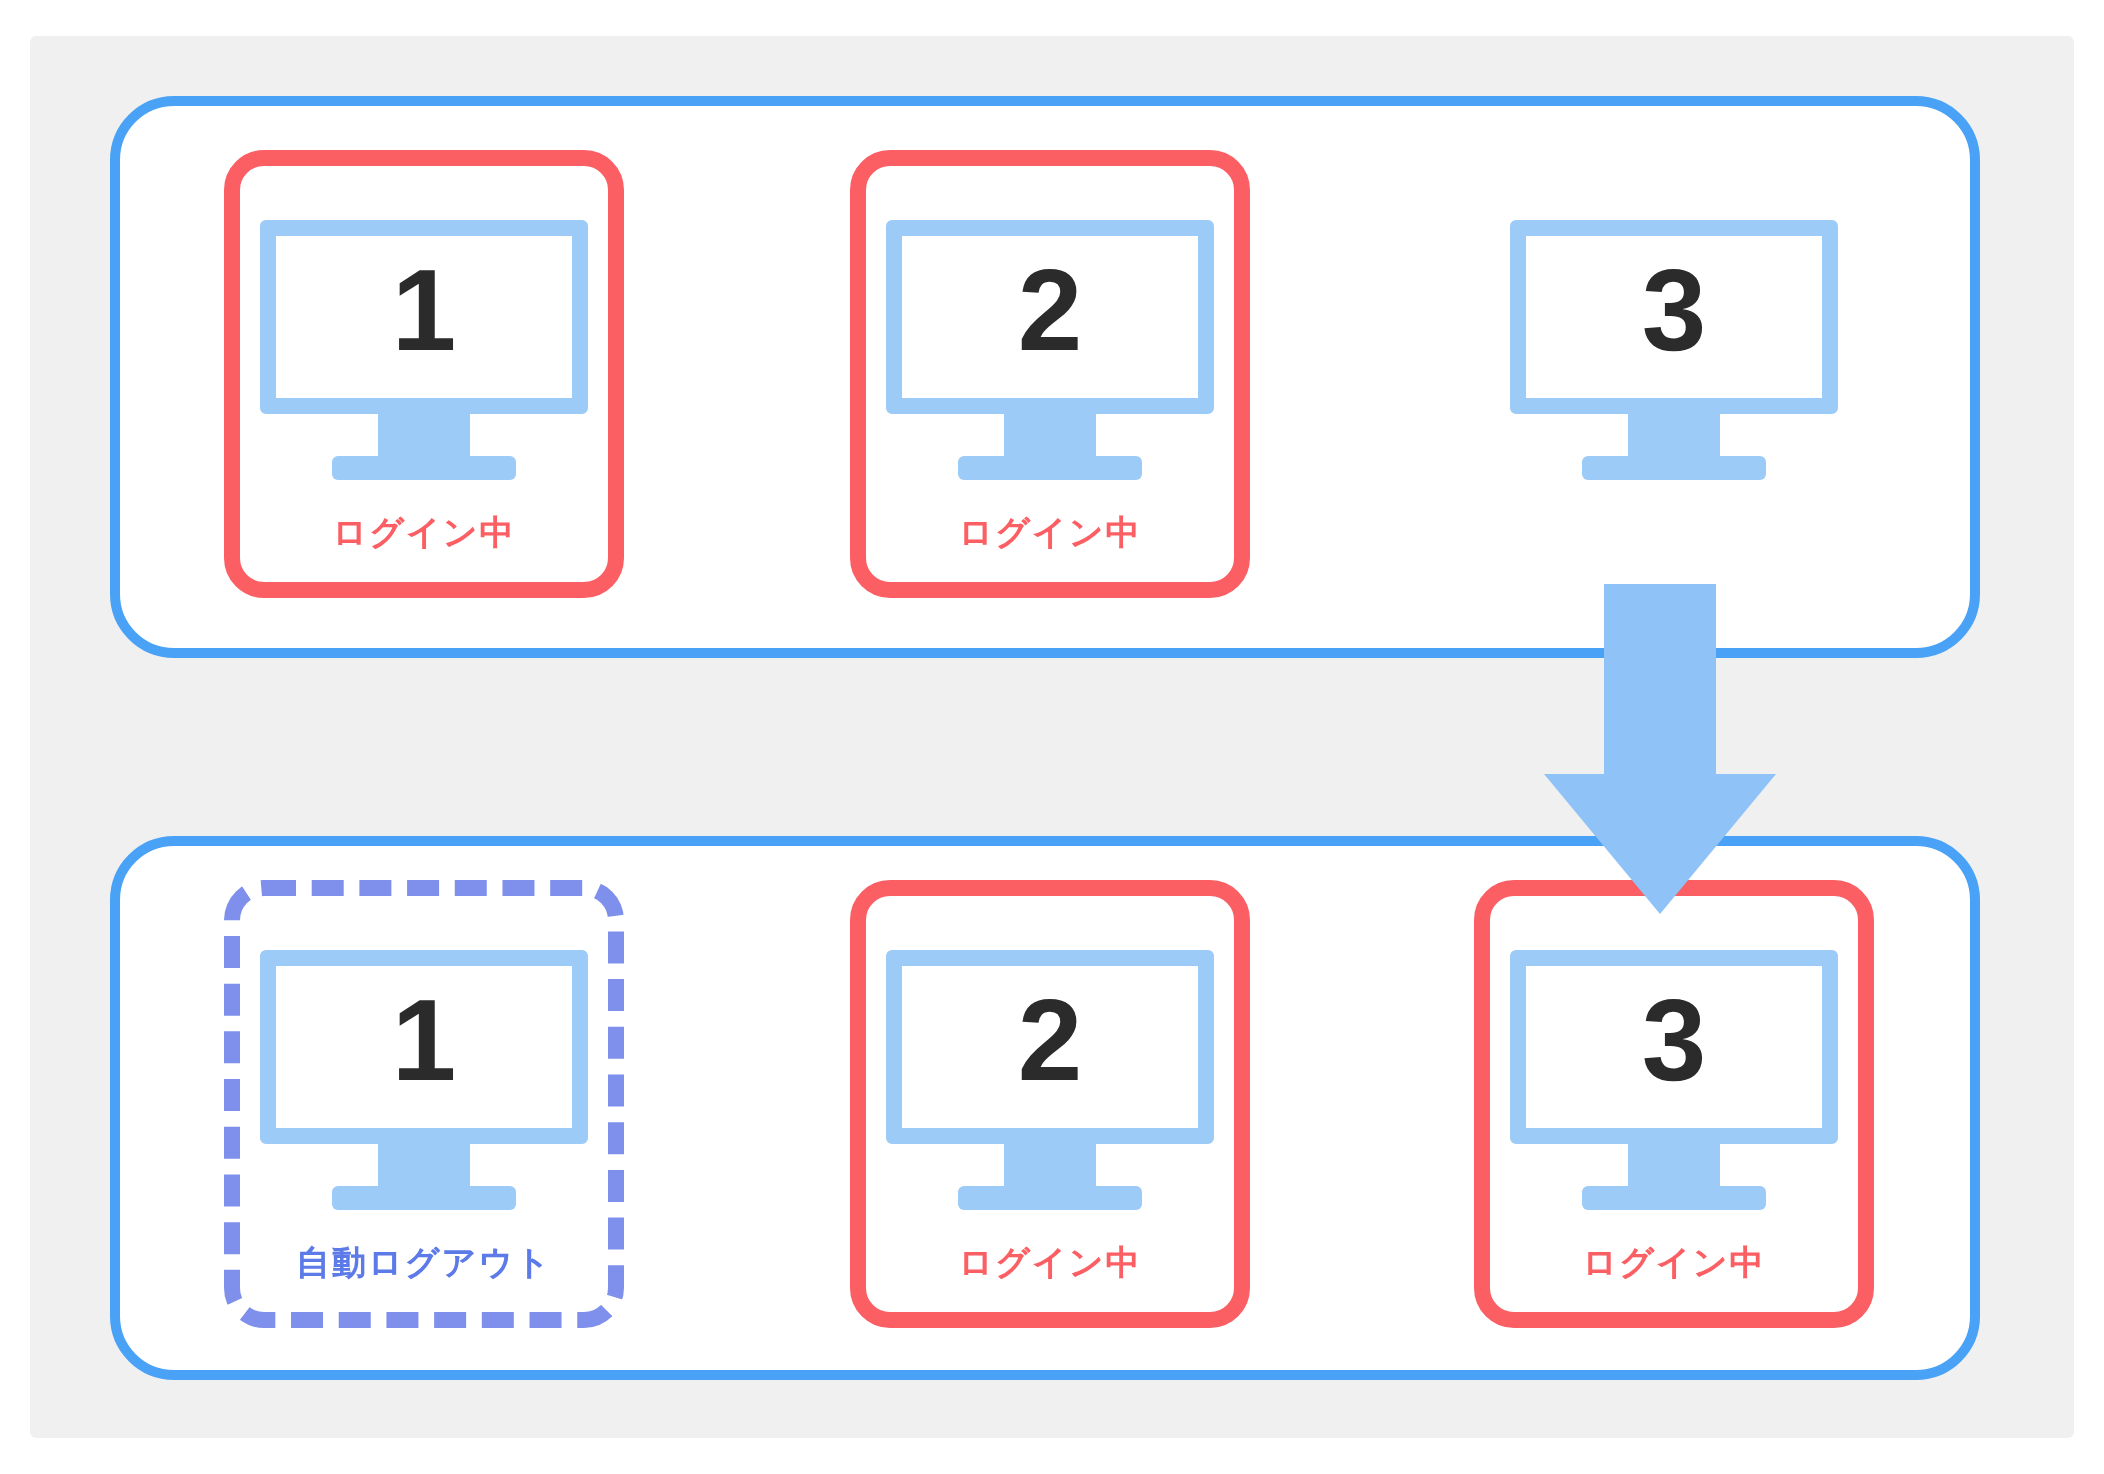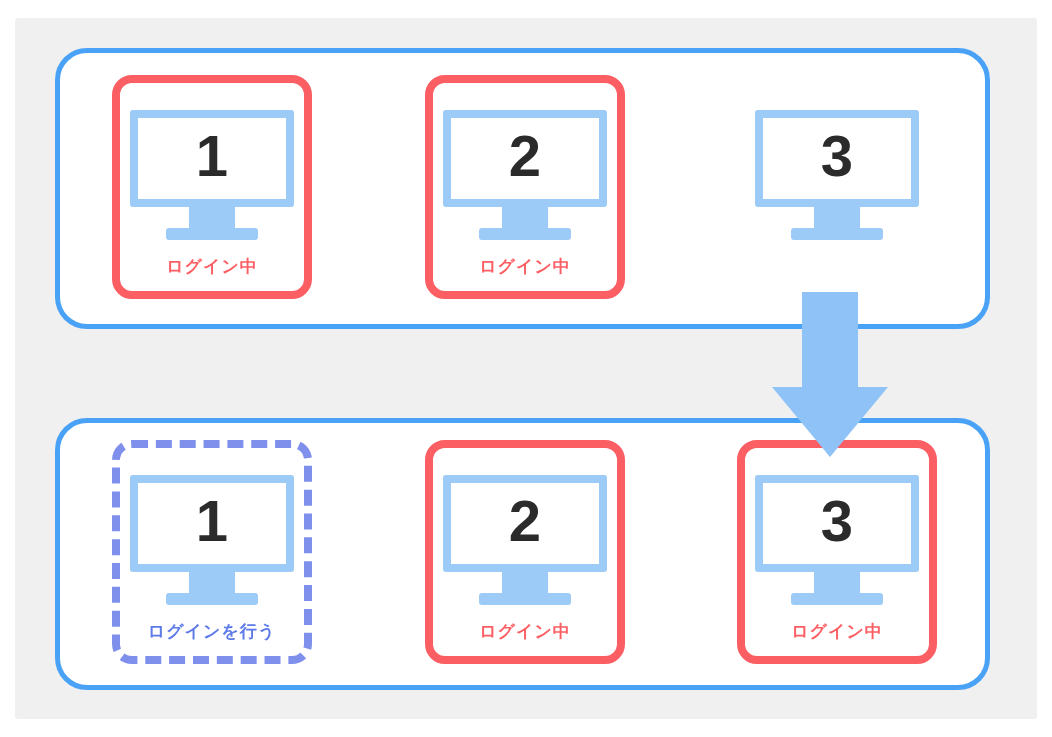--- a/index.html
+++ b/index.html
@@ -90,21 +90,21 @@
   <section class="panel after">
 
     <div class="terminal boxed-dashed pos-1">
       <div class="monitor">
         <div class="screen">
           <span class="num">1</span>
         </div>
         <div class="neck"></div>
         <div class="base"></div>
       </div>
-      <div class="status blue">ログインを行う</div>
+      <div class="status blue">自動ログアウト</div>
     </div>
 
     <div class="terminal boxed-red pos-2">
       <div class="monitor">
         <div class="screen">
           <span class="num">2</span>
         </div>
         <div class="neck"></div>
         <div class="base"></div>
       </div>

